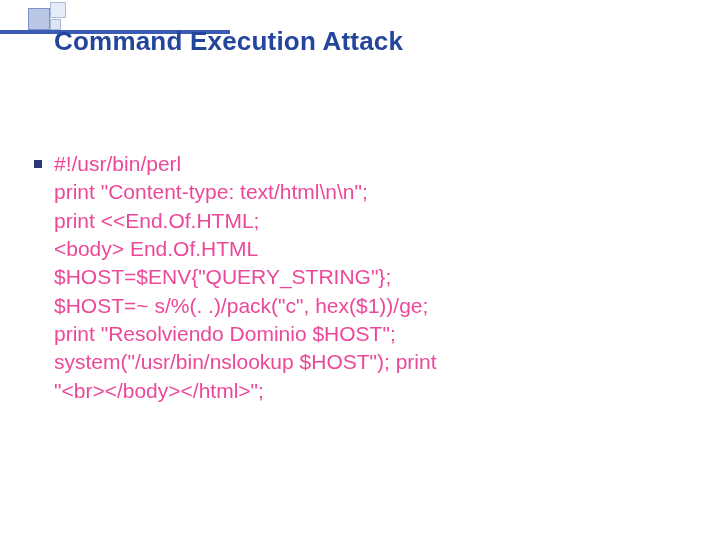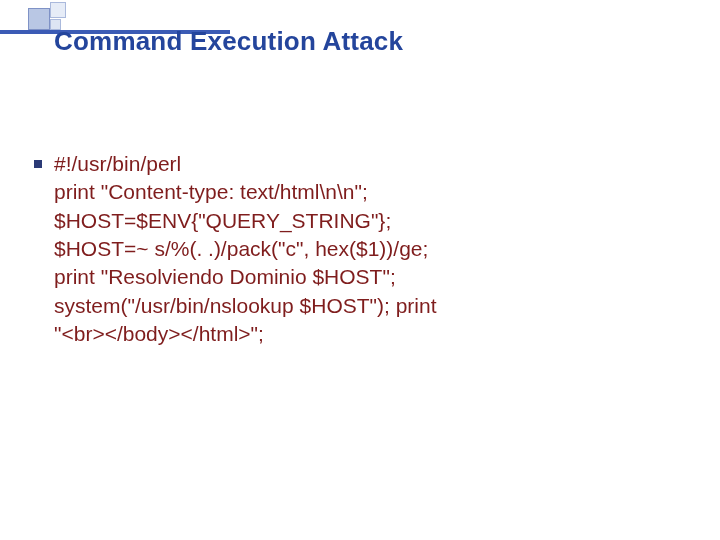--- a/index.html
+++ b/index.html
@@ -52,21 +52,21 @@
     letter-spacing: 0.2px;
   }
   .code-block {
     position: absolute;
     top: 150px;
     left: 54px;
     width: 600px;
     font-family: Arial, Helvetica, sans-serif;
     font-size: 21px;
     line-height: 1.35;
-    color: #7f1d1d;
+    color: #ec4899;
   }
   .code-block .bullet-row {
     position: relative;
   }
   .code-block .bullet {
     position: absolute;
     left: -20px;
     top: 10px;
     width: 6px;
     height: 6px;
@@ -88,20 +88,22 @@
   </div>
 
   <div class="title">Command Execution Attack</div>
 
   <div class="code-block">
     <div class="bullet-row">
       <div class="bullet"></div>
       <div class="code-line">#!/usr/bin/perl</div>
     </div>
     <div class="code-line">print "Content-type: text/html\n\n";</div>
+    <div class="code-line">print &lt;&lt;End.Of.HTML;</div>
+    <div class="code-line">&lt;body&gt; End.Of.HTML</div>
     <div class="code-line">$HOST=$ENV{"QUERY_STRING"};</div>
     <div class="code-line">$HOST=~ s/%(. .)/pack("c", hex($1))/ge;</div>
     <div class="code-line">print "Resolviendo Dominio $HOST";</div>
     <div class="code-line">system("/usr/bin/nslookup $HOST"); print</div>
     <div class="code-line">"&lt;br&gt;&lt;/body&gt;&lt;/html&gt;";</div>
   </div>
 
 </div>
 
 </body></html>

